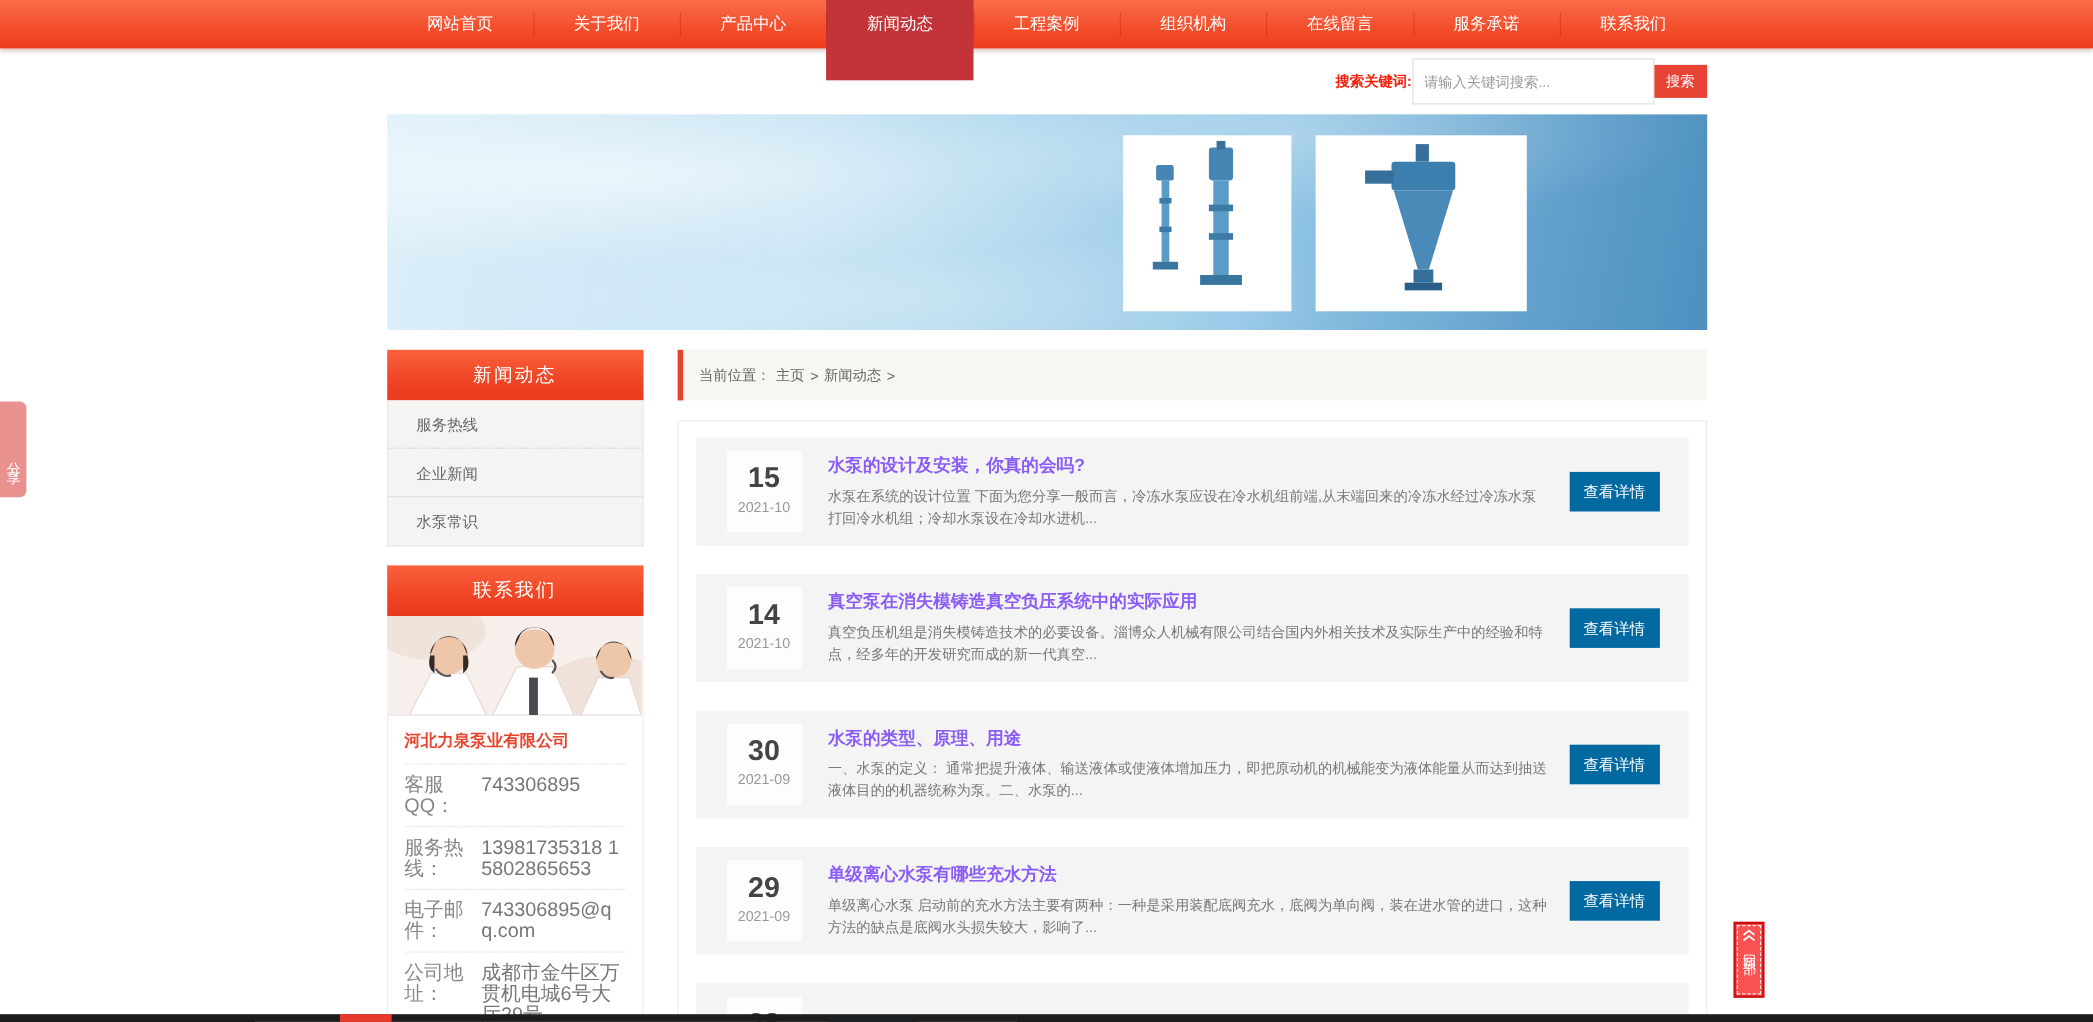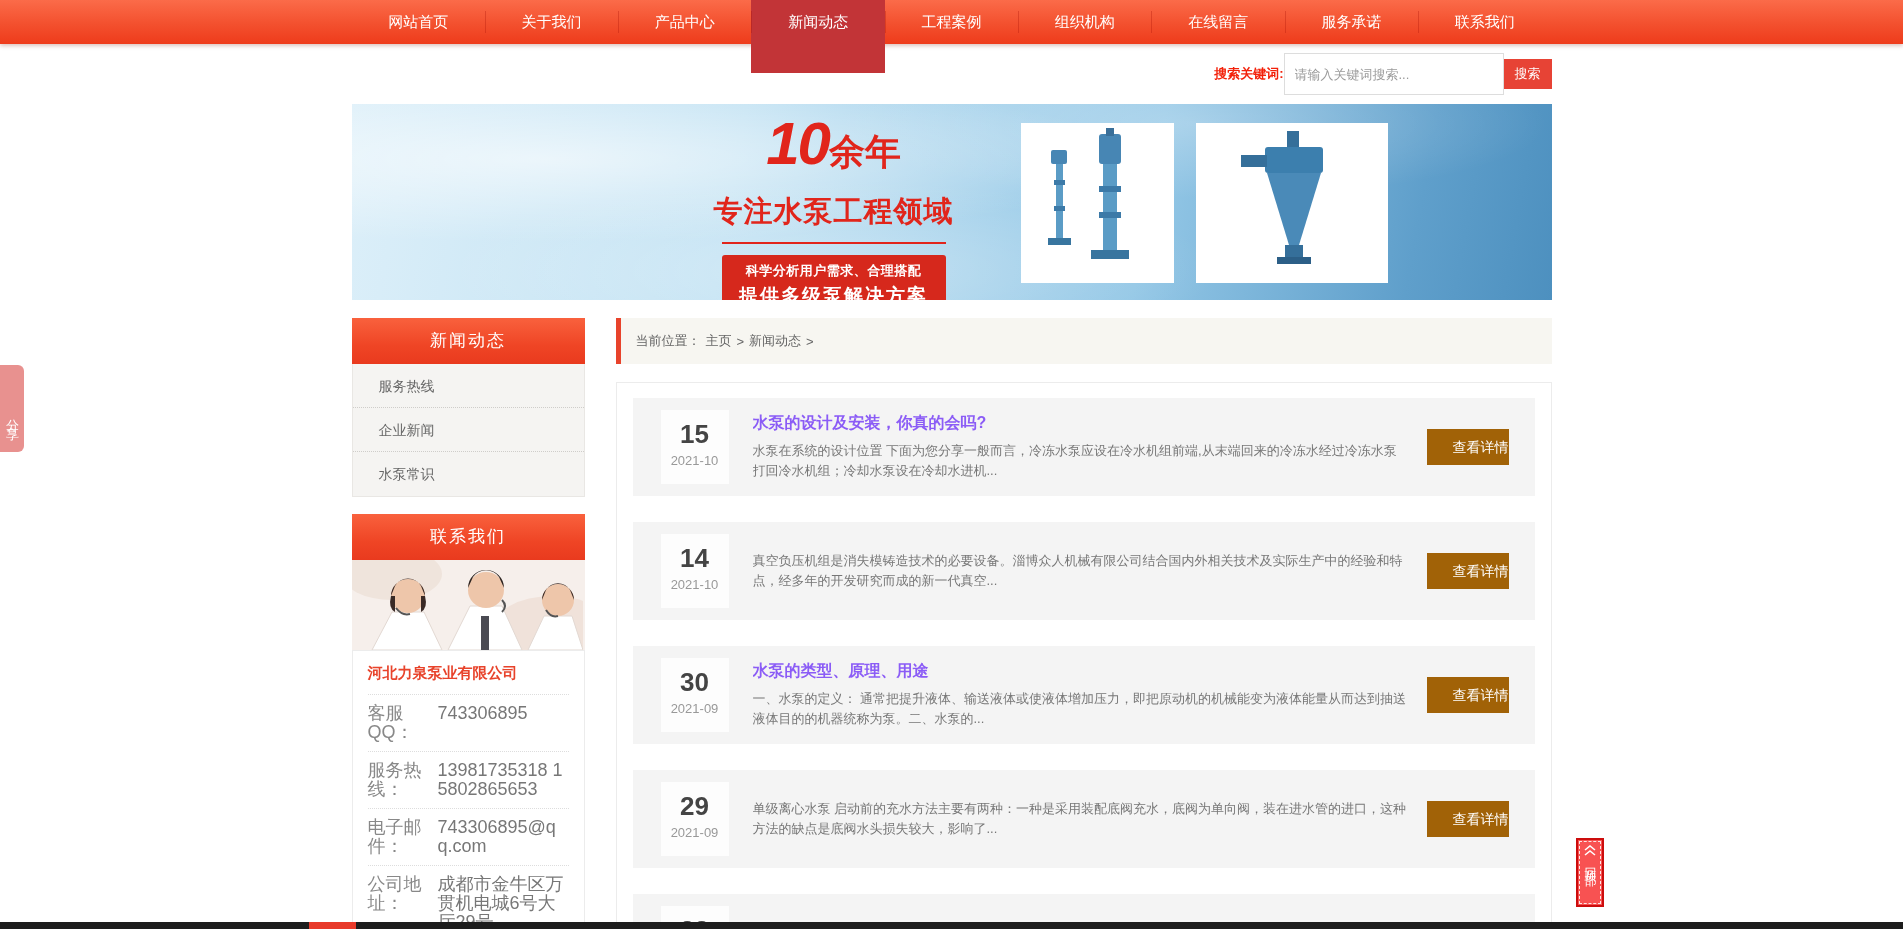--- a/index.html
+++ b/index.html
@@ -102,22 +102,22 @@
     padding: 0 26px 0 28px; margin-bottom: 26px;
   }
   .news-card:last-child { margin-bottom: 0; }
   .date-box { width: 68px; height: 74px; background: #fdfdfd; text-align: center; margin-right: 24px; flex-shrink: 0; }
   .date-day { font-size: 26px; font-weight: bold; color: #444; line-height: 32px; margin-top: 8px; }
   .date-ym { font-size: 13px; color: #999; line-height: 22px; }
   .news-main { flex: 1; min-width: 0; margin-right: 20px; }
   .news-title { font-size: 16px; font-weight: bold; color: #8b5cf6; margin-bottom: 7px; white-space: nowrap; overflow: hidden; cursor: pointer; }
   .news-desc { font-size: 13px; color: #777; line-height: 20px; max-height: 40px; overflow: hidden; }
   .view-btn {
-    width: 82px; height: 36px; line-height: 36px; text-align: right;
-    background: #a16207; color: #fff; font-size: 14px; flex-shrink: 0; cursor: pointer;
+    width: 82px; height: 36px; line-height: 36px; text-align: center;
+    background: #0369a1; color: #fff; font-size: 14px; flex-shrink: 0; cursor: pointer;
   }
   
   .share-tab {
     position: absolute; left: 0; top: 365px; width: 24px; height: 87px;
     background: #e8918f; border-radius: 0 6px 6px 0; color: #fff; font-size: 13px;
     writing-mode: vertical-rl; text-align: center; line-height: 24px; letter-spacing: 7px;
     padding-top: 14px; cursor: pointer; z-index: 9;
   }
   .back-top {
     position: absolute; left: 1576px; top: 838px; width: 28px; height: 69px;
@@ -154,31 +154,20 @@
   <div class="search-wrap">
     <div class="search-label">搜索关键词:</div>
     <div class="search-controls">
       <input class="search-input" type="text" placeholder="请输入关键词搜索..." style="">
       <button class="search-btn">搜索</button>
     </div>
   </div>
 </div>
 
 <div class="banner">
-  <div class="banner-center">
-    <div class="years-line">
-      <span class="years-num">10</span><span class="years-suffix">余年</span>
-    </div>
-    <div class="banner-headline">专注水泵工程领域</div>
-    <div class="banner-divider"></div>
-    <div class="banner-box">
-      <div class="banner-box-line1">科学分析用户需求、合理搭配</div>
-      <div class="banner-box-line2">提供多级泵解决方案</div>
-    </div>
-  </div>
   <div class="banner-photo photo1">
     <svg width="140" height="150" viewBox="0 0 140 150">
       <rect x="24" y="22" width="16" height="14" rx="2" fill="#4786b4"></rect>
       <rect x="29" y="36" width="7" height="74" fill="#5b9cc6"></rect>
       <rect x="27" y="52" width="11" height="5" fill="#3c7aa8"></rect>
       <rect x="27" y="78" width="11" height="5" fill="#3c7aa8"></rect>
       <rect x="21" y="110" width="23" height="7" fill="#38759f"></rect>
       <rect x="72" y="6" width="22" height="30" rx="3" fill="#4786b4"></rect>
       <rect x="79" y="0" width="8" height="8" fill="#3a6f99"></rect>
       <rect x="76" y="36" width="14" height="86" fill="#5b9cc6"></rect>
@@ -277,20 +266,21 @@
         </div>
         <div class="view-btn">查看详情</div>
       </div>
 
       <div class="news-card">
         <div class="date-box">
           <div class="date-day">14</div>
           <div class="date-ym">2021-10</div>
         </div>
         <div class="news-main">
+          <div class="news-title">真空泵在消失模铸造真空负压系统中的实际应用</div>
           <div class="news-desc">真空负压机组是消失模铸造技术的必要设备。淄博众人机械有限公司结合国内外相关技术及实际生产中的经验和特点，经多年的开发研究而成的新一代真空...</div>
         </div>
         <div class="view-btn">查看详情</div>
       </div>
 
       <div class="news-card">
         <div class="date-box">
           <div class="date-day">30</div>
           <div class="date-ym">2021-09</div>
         </div>
@@ -300,20 +290,21 @@
         </div>
         <div class="view-btn">查看详情</div>
       </div>
 
       <div class="news-card">
         <div class="date-box">
           <div class="date-day">29</div>
           <div class="date-ym">2021-09</div>
         </div>
         <div class="news-main">
+          <div class="news-title">单级离心水泵有哪些充水方法</div>
           <div class="news-desc">单级离心水泵 启动前的充水方法主要有两种：一种是采用装配底阀充水，底阀为单向阀，装在进水管的进口，这种方法的缺点是底阀水头损失较大，影响了...</div>
         </div>
         <div class="view-btn">查看详情</div>
       </div>
 
       <div class="news-card">
         <div class="date-box">
           <div class="date-day">28</div>
 
         </div>

